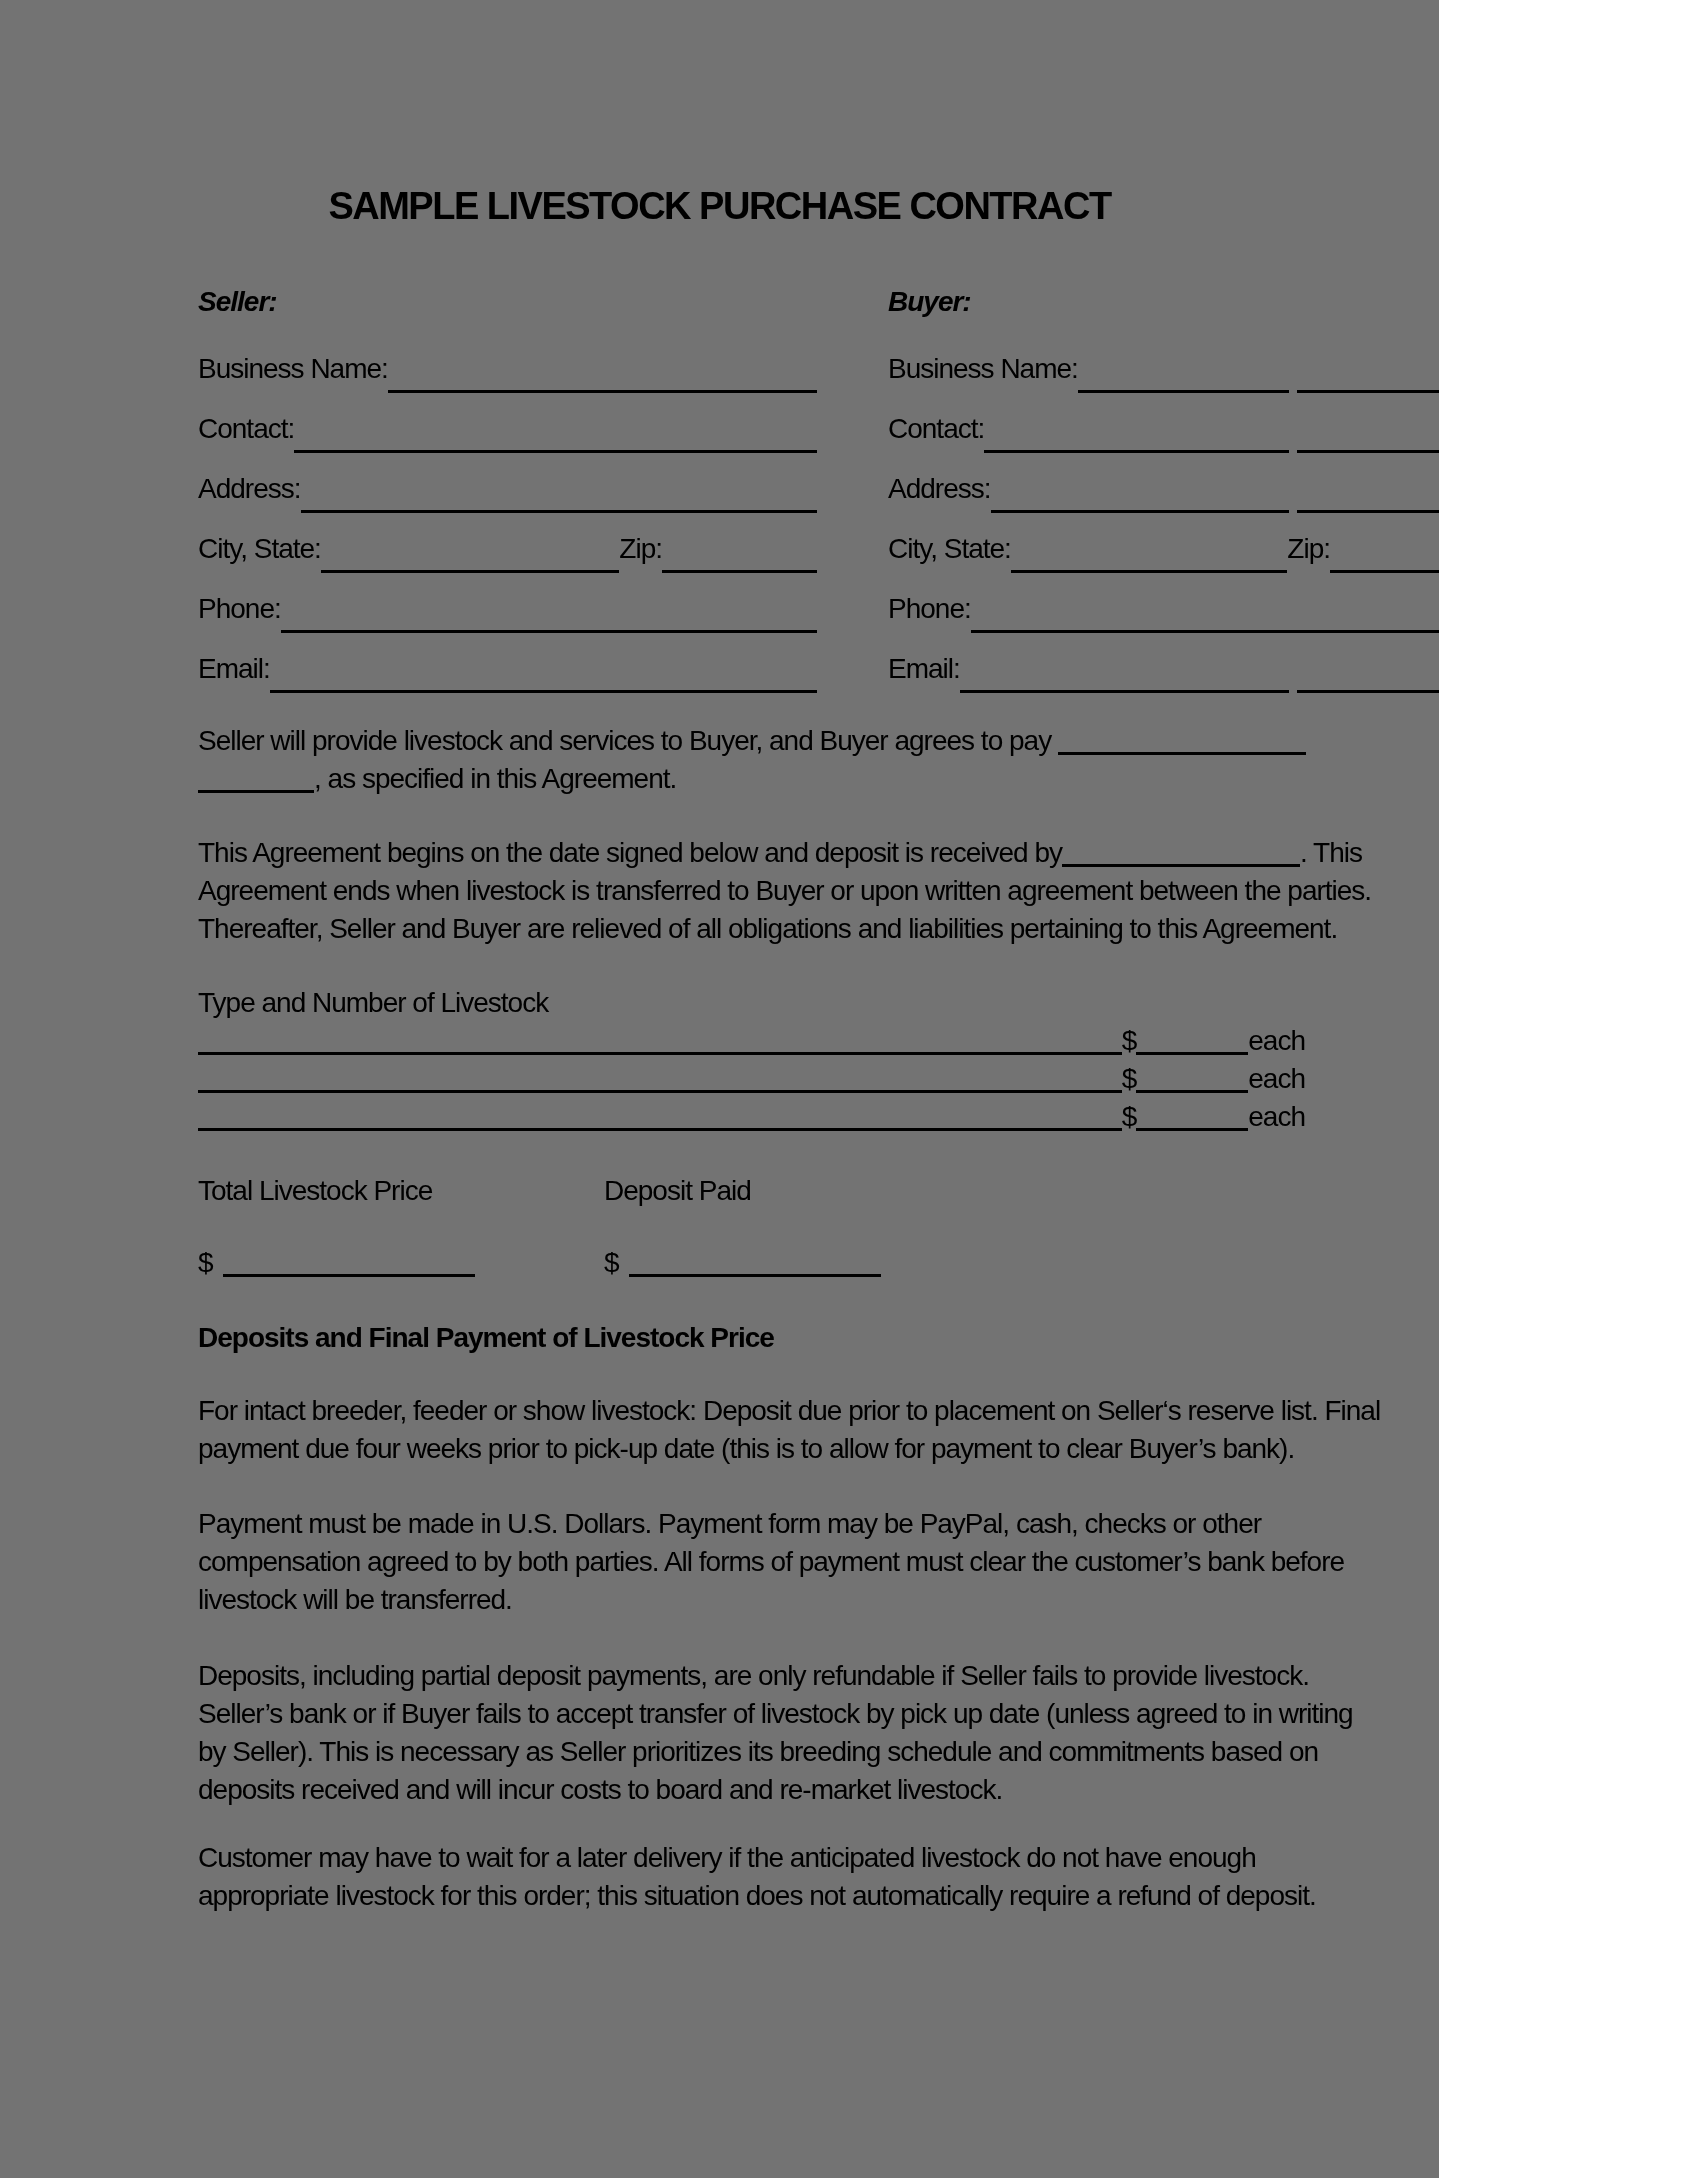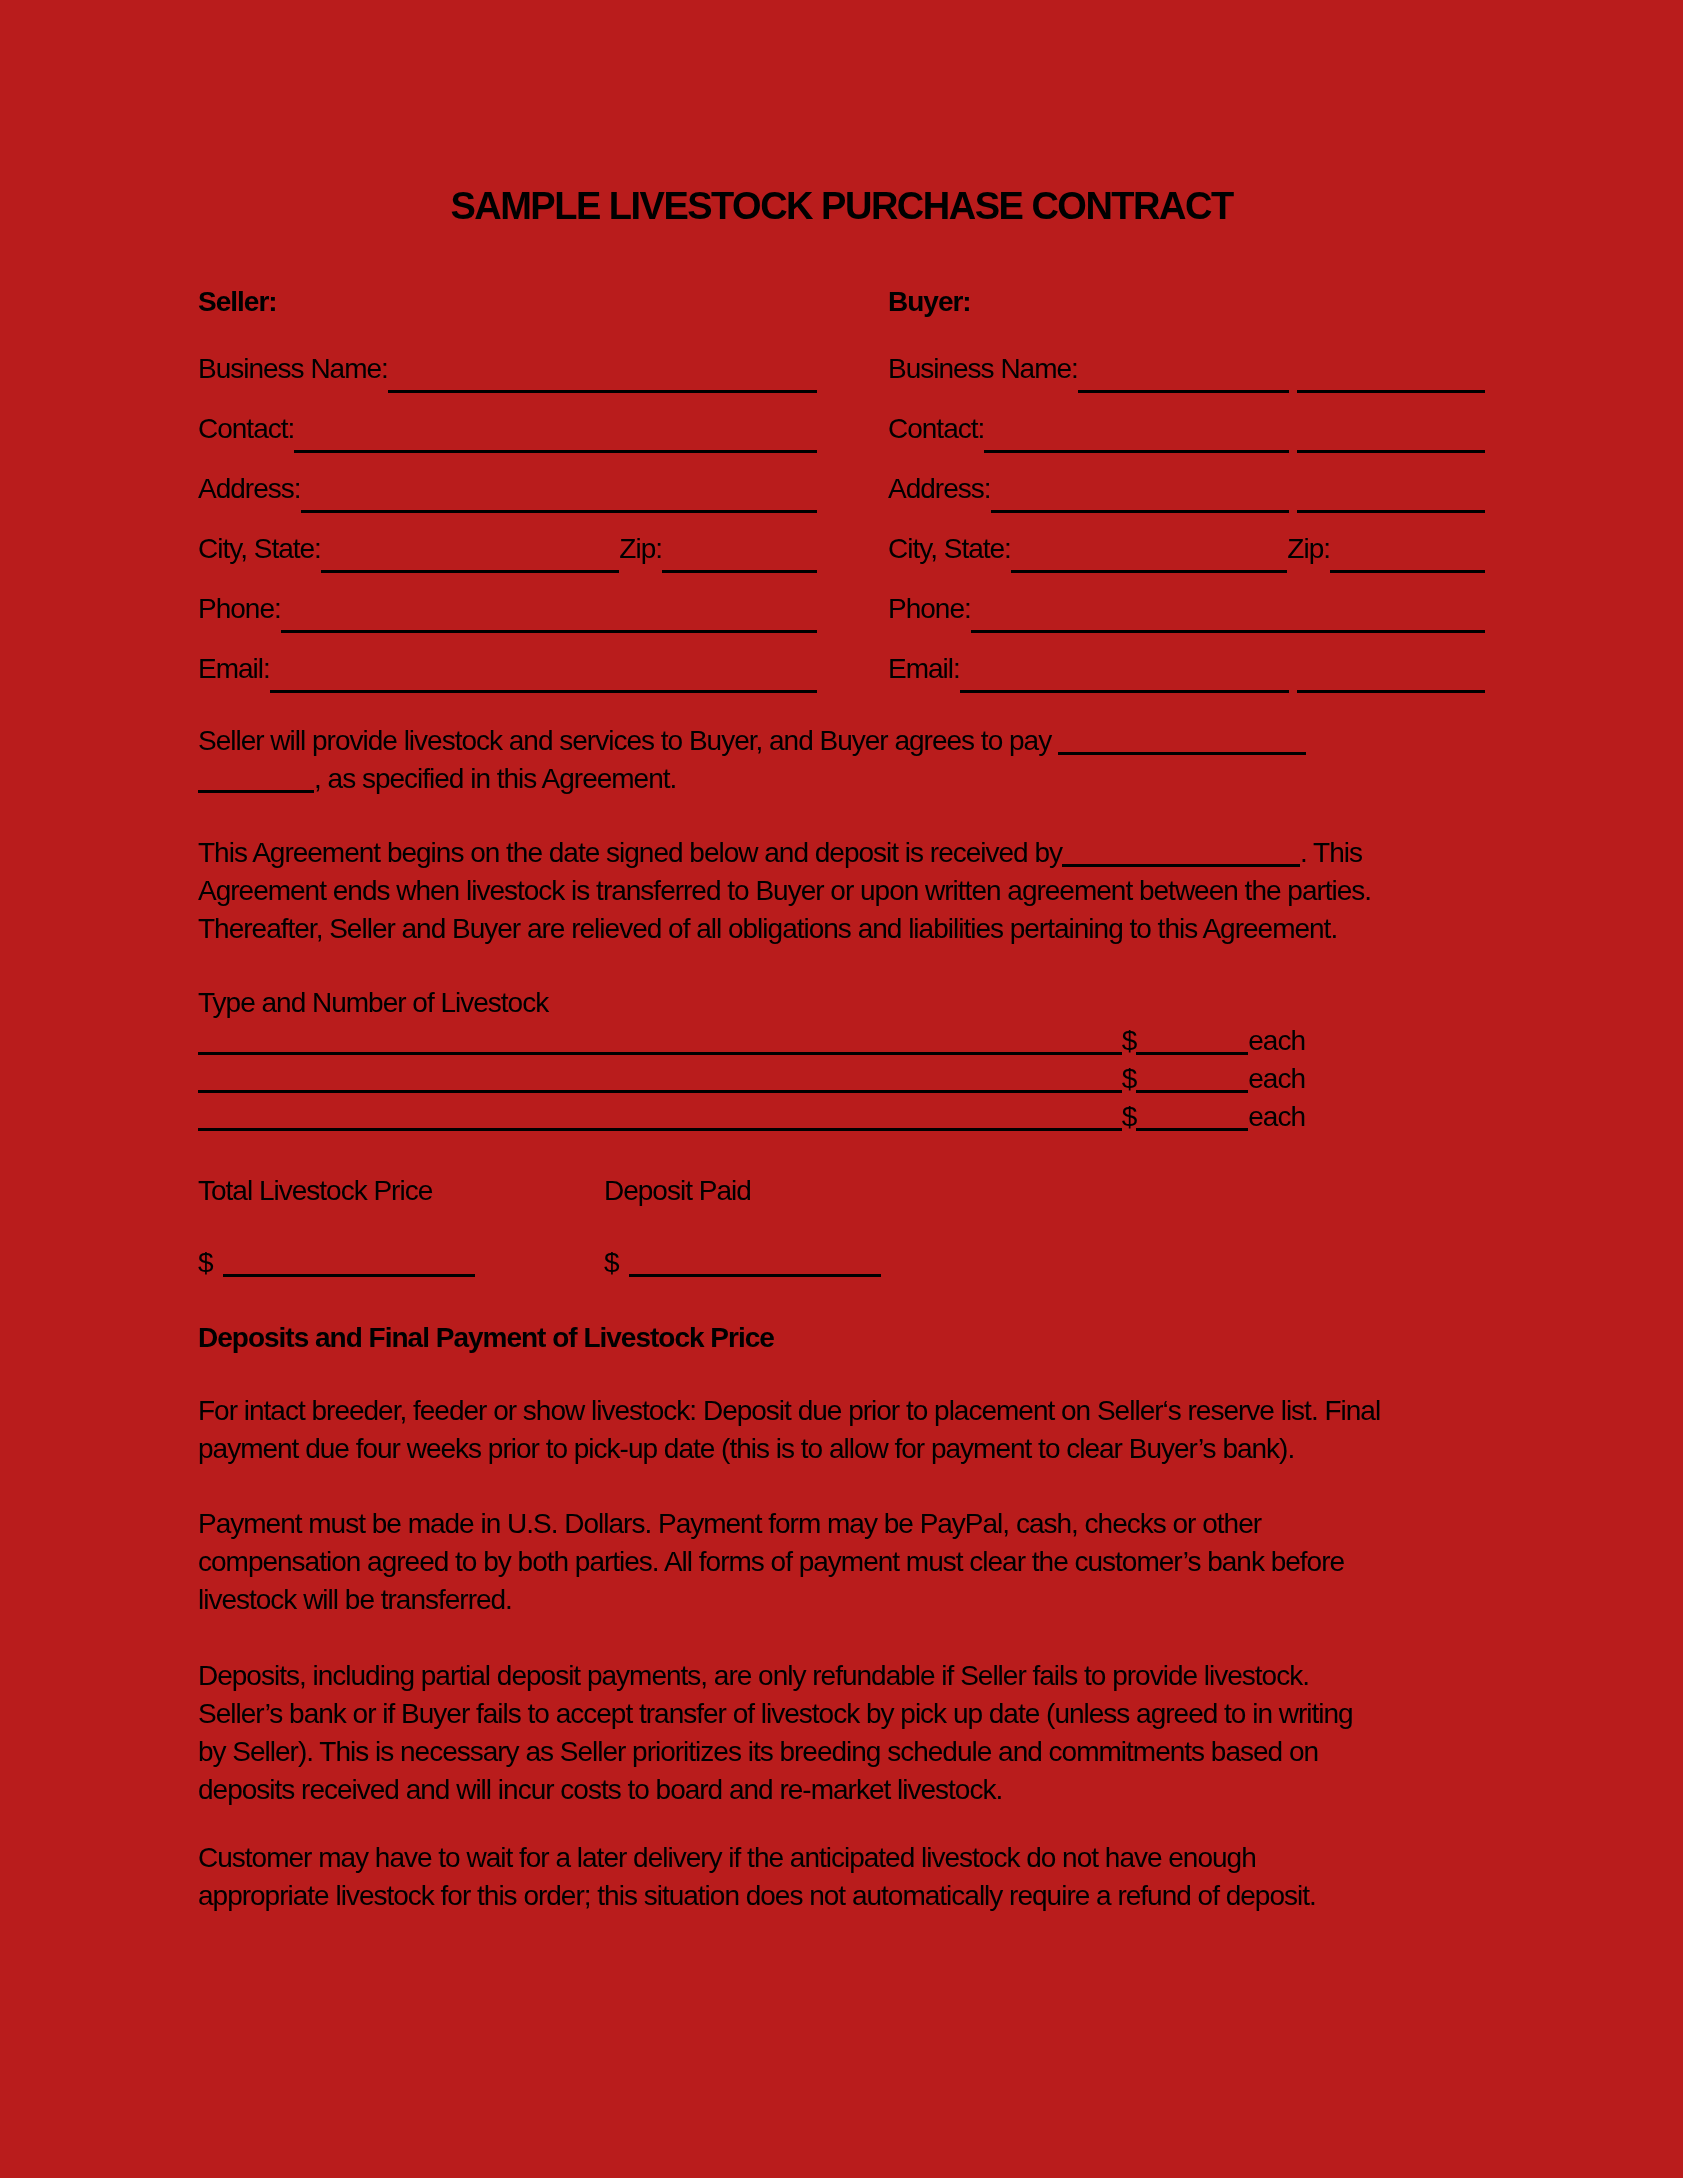--- a/index.html
+++ b/index.html
@@ -1,34 +1,34 @@
 <!DOCTYPE html>
 <html><head>
 <meta charset="utf-8">
 <style>
   html,body{margin:0;padding:0;background:#ffffff;}
   .page{
     position:relative;
-    width:1683px;height:2178px;
-    background:#b91c1c;color:#000000;
+    width:1439px;height:2178px;
+    background:#737373;color:#000000;
     font-family:"Liberation Sans", sans-serif;
     font-size:28px;letter-spacing:-1px;line-height:38px;
     box-sizing:border-box;
     padding:184px 198px 8px 198px;
     overflow:hidden;
   }
   .title{
     font-size:38px;line-height:44px;font-weight:bold;
     text-align:center;letter-spacing:-1.5px;
     margin:0;
   }
   .columns{display:flex;gap:71px;margin-top:55px;}
   .col-seller{width:619px;flex:0 0 auto;}
   .col-buyer{width:597px;flex:0 0 auto;}
-  .party-heading{font-weight:bold;line-height:38px;margin:0 0 29px 0;}
+  .party-heading{font-weight:bold;line-height:38px;margin:0 0 29px 0;font-style:italic;}
   .frow{display:flex;align-items:flex-end;line-height:38px;}
   .frow + .frow{margin-top:22px;}
   .line{
     display:inline-block;height:20px;
     border-bottom:3px solid #000;
     position:relative;top:5px;
   }
   .fill{flex:1 1 auto;}
   .seg2{width:188px;margin-left:8px;flex:0 0 auto;}
   .zipline{width:155px;flex:0 0 auto;}

